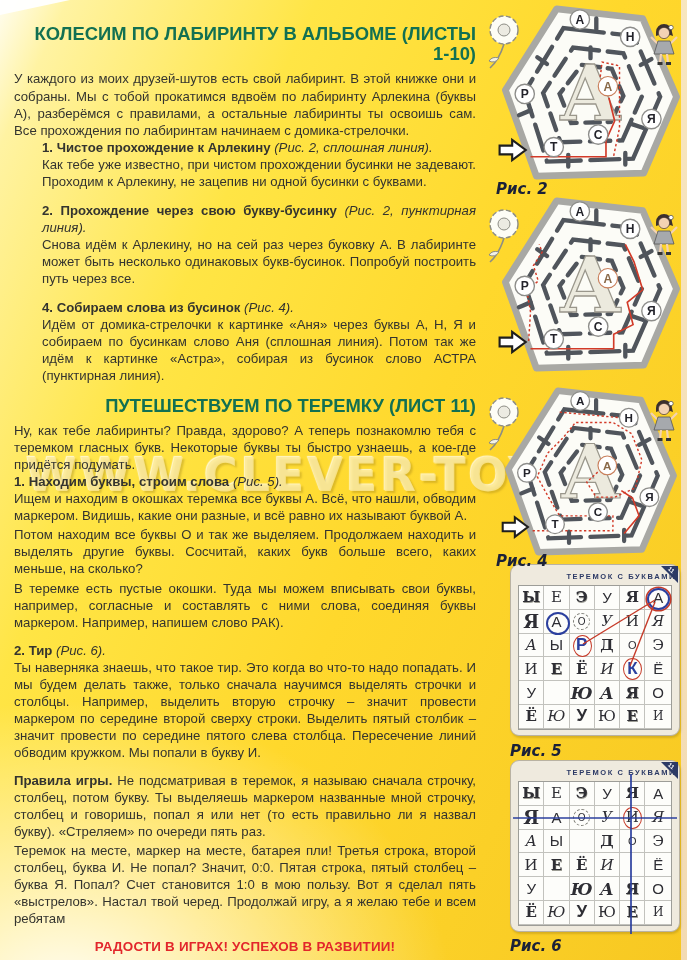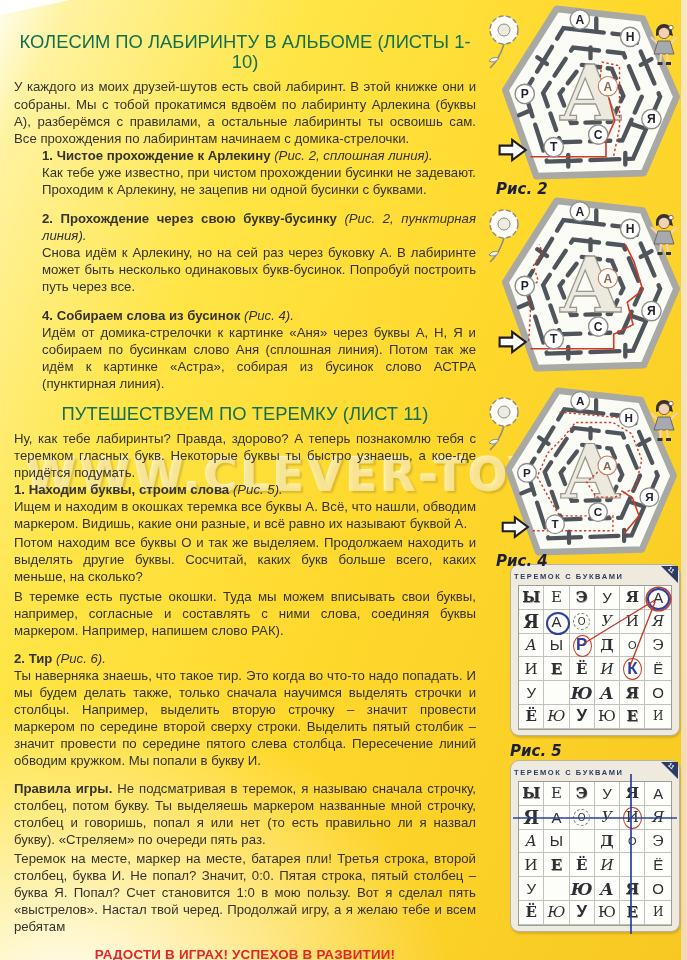--- a/index.html
+++ b/index.html
@@ -12,21 +12,21 @@
     border-top:15px solid rgba(255,255,255,.95);border-right:70px solid transparent;}
   .edge-r{position:absolute;right:0;top:0;width:6px;height:100%;
     background:linear-gradient(#f7e8cf,#f2dcc3);opacity:.9;}
   .watermark{position:absolute;left:26px;top:448px;width:660px;z-index:1;overflow:hidden;
     font-family:"DejaVu Sans",sans-serif;font-weight:bold;font-size:46px;letter-spacing:3px;
     white-space:nowrap;color:rgba(252,233,148,.82);
     text-shadow:2px 2px 2px rgba(140,110,20,.30), -1px -1px 1px rgba(255,255,255,.75);}
   
   .textcol{position:absolute;left:14px;top:16px;width:462px;z-index:2;
     color:#34342f;font-size:13.2px;line-height:1.29;text-align:justify;}
-  .h-green{color:#127052;font-size:18.4px;font-weight:normal;margin:16px 0 6px;text-align:center;line-height:1.1;}
+  .h-green{color:#127052;font-size:18.4px;font-weight:bold;margin:8px 0 6px;text-align:right;line-height:1.1;}
   .h2-sp{margin-top:12px;}
   .block{margin-bottom:12px;margin-left:28px;}
   .blk-sm{margin-bottom:11px;}
   .item-title{font-weight:bold;}
   .item-note{font-style:italic;font-weight:normal;}
   .para{margin:0;}
   .para+.para{margin-top:2px;}
   .lead-bold{font-weight:bold;}
   .footer-red{color:#e2262b;font-weight:bold;text-align:center;font-size:13.4px;
     margin-top:11px;letter-spacing:.2px;}
@@ -34,21 +34,21 @@
   .figcol{position:absolute;left:486px;top:0;width:201px;height:960px;z-index:2;}
   .fig{position:absolute;left:0;width:201px;}
   .fig-caption{position:absolute;left:0;width:190px;text-align:left;
     font-family:"DejaVu Sans",sans-serif;font-style:italic;font-weight:bold;
     font-size:15px;color:#1b2138;z-index:3;}
   .maze-wrap{position:relative;}
   .deco{position:absolute;z-index:4;}
   
   .card{position:absolute;width:162px;background:#efeade;border:1px solid #b9b2a2;
     border-radius:9px;box-shadow:1px 2px 2px rgba(120,90,10,.25);padding:3px 3px 5px;}
-  .card-head{position:relative;height:17px;display:flex;align-items:center;justify-content:flex-start;}
+  .card-head{position:relative;height:17px;display:flex;align-items:center;justify-content:flex-end;}
   .card-title{font-size:7.5px;font-weight:bold;letter-spacing:1.6px;color:#2c3a66;}
   .fold{position:absolute;top:-2px;right:-2px;width:0;height:0;
     border-top:17px solid #2c3a66;border-left:17px solid transparent;}
   .fold span{position:absolute;top:-16px;left:-10px;color:#fff;font-size:6px;font-weight:bold;transform:rotate(40deg);display:block;}
   .gridbox{position:relative;background:#fdfdfa;border:1px solid #9d9d98;width:152px;margin:0 auto;}
   .tgrid{display:grid;grid-template-columns:repeat(6,25.3px);grid-auto-rows:23.8px;}
   .cell{position:relative;border-right:1px solid #c2c2bd;border-bottom:1px solid #c2c2bd;
     display:flex;align-items:center;justify-content:center;color:#2e2e34;font-size:15px;}
   .cell:nth-child(6n){border-right:none;}
   .cell .ch{position:relative;z-index:2;}
@@ -557,15 +557,16 @@
             </div>
           </div>
         <svg class="overlay" width="152" height="144">
           <g stroke="#2b3f9e" stroke-width="1.7" fill="none">
             <line x1="-6" y1="36" x2="158" y2="36"></line>
             <line x1="112" y1="-8" x2="112" y2="152"></line>
           </g>
         </svg>
       </div>
     </div>
+    <div class="fig-caption" style="top:937px;left:24px;width:162px">Рис. 6</div>
 
   </div>
 </div>
 
 </body></html>

